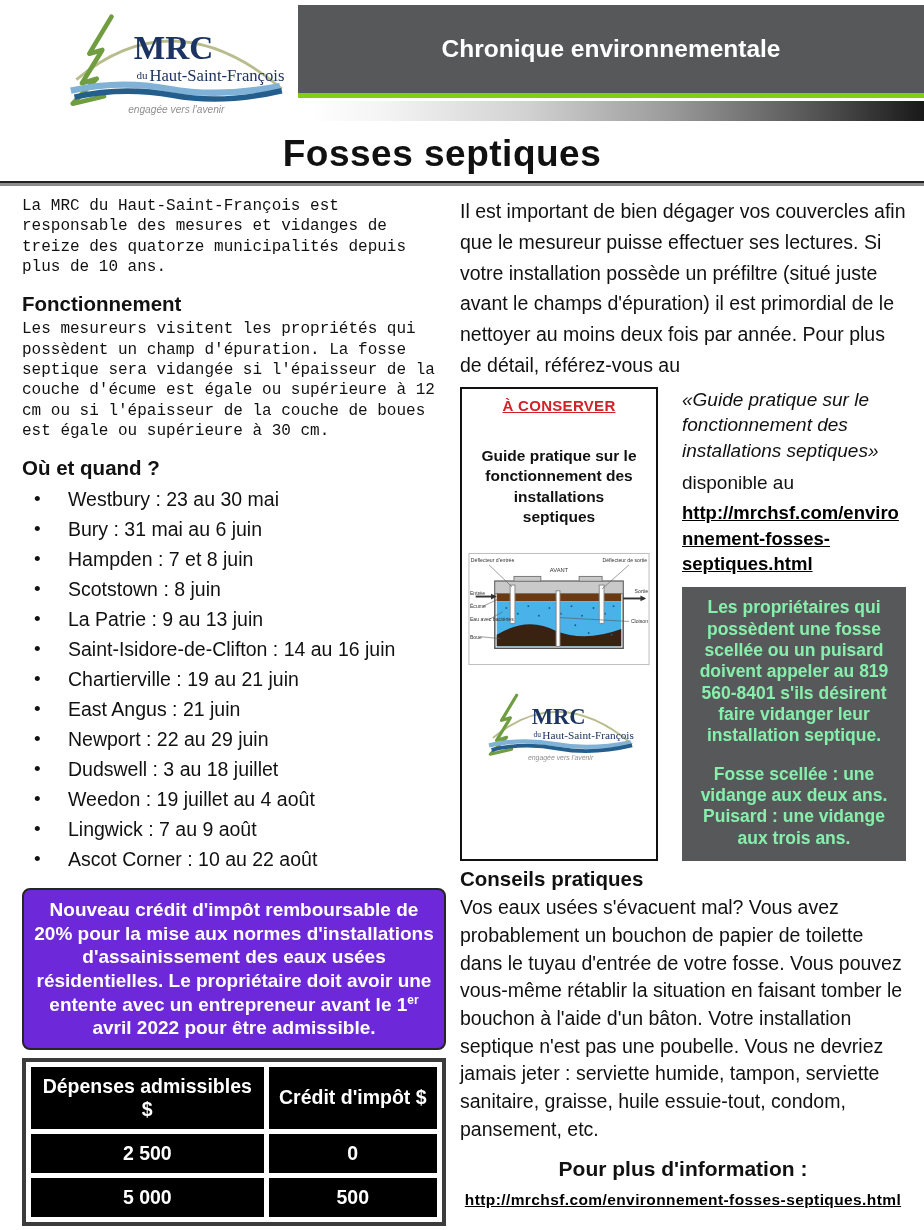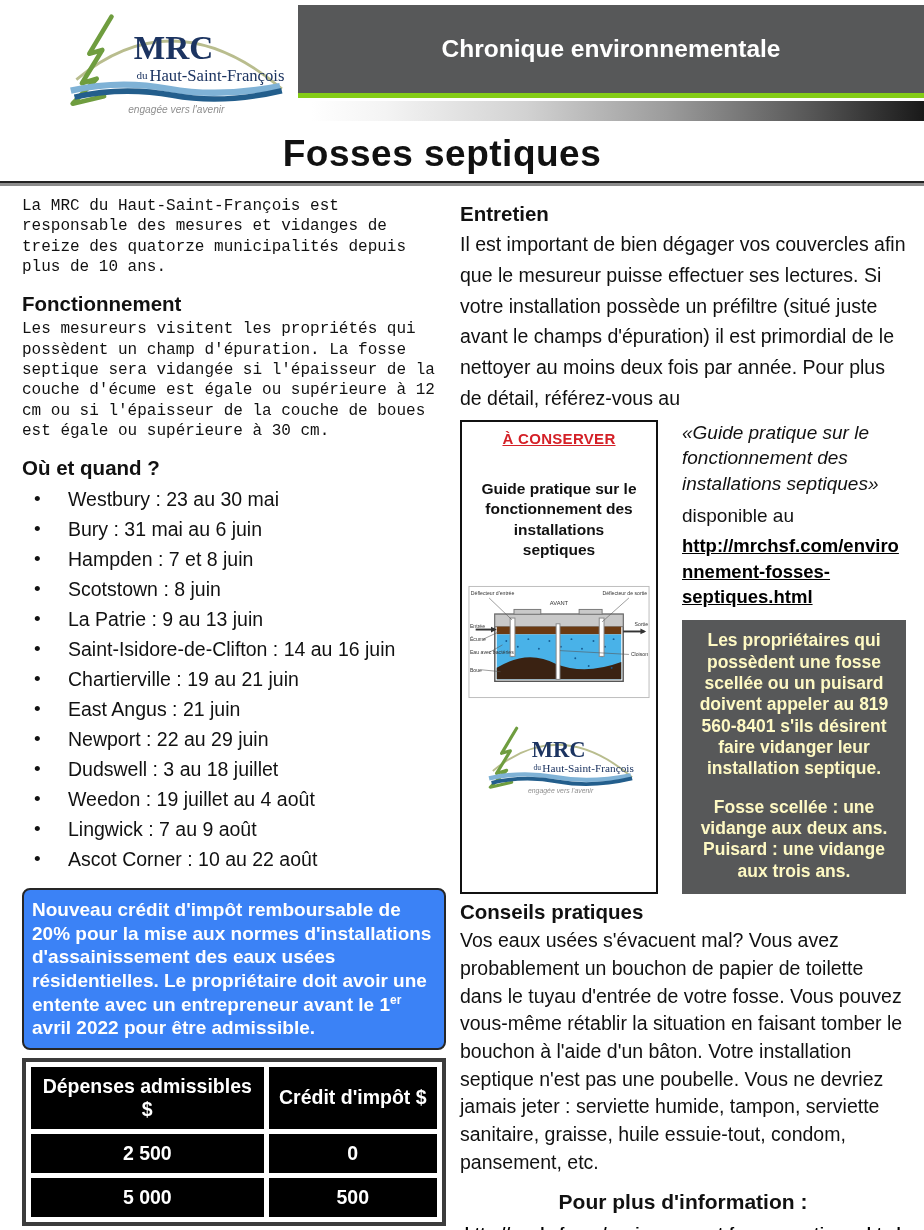--- a/index.html
+++ b/index.html
@@ -35,22 +35,22 @@
   .body-p { font-size: 16px; line-height: 1.27; margin-bottom: 15px; font-family: Liberation Mono, monospace; }
   h2.sec { font-size: 20.5px; font-weight: bold; margin: 6px 0 3px; }
 
   
   .schedule { list-style: none; margin: 4px 0 14px; }
   .schedule li { display: flex; font-size: 19.5px; line-height: 1.54; }
   .schedule .bullet { width: 46px; flex: none; padding-left: 12px; font-size: 19px; }
 
   
   .credit-box {
-    background: #3b82f6; border: 2px solid #262626; border-radius: 8px;
-    color: #fff; font-weight: bold; text-align: left;
+    background: #6d28d9; border: 2px solid #262626; border-radius: 8px;
+    color: #fff; font-weight: bold; text-align: center;
     font-size: 19px; line-height: 1.24; padding: 8px 8px; margin: 4px 0 8px;
   }
   .credit-box sup { font-size: 12px; }
 
   
   table.credit-table {
     width: 100%; border-collapse: separate; border-spacing: 5px;
     background: #fff; border: 4px solid #3c3c3c;
   }
   .credit-table th, .credit-table td {
@@ -72,21 +72,21 @@
   .mini-logo { display: block; margin: 22px auto 4px; }
 
   .right-stack { flex: 1; min-width: 0; }
   .quote { font-style: italic; font-size: 19px; line-height: 1.35; margin-bottom: 8px; }
   .disp { font-size: 19px; margin-bottom: 6px; }
   .side-link {
     display: block; font-weight: bold; font-size: 18.5px; line-height: 1.4;
     color: #000; text-decoration: underline; overflow-wrap: anywhere; margin-bottom: 10px;
   }
   .gray-box {
-    background: #575859; color: #fef9c3; font-weight: bold; text-align: center;
+    background: #575859; color: #86efac; font-weight: bold; text-align: center;
     font-size: 17.5px; line-height: 1.22; padding: 10px 8px 12px;
   }
   .gray-box p + p { margin-top: 17px; }
 
   .conseils-h { margin-top: 12px; }
   .conseils-body { font-size: 19.5px; line-height: 1.42; }
 
   .info-footer { text-align: center; margin-top: 14px; }
   .info-title { font-size: 21px; font-weight: bold; margin-bottom: 10px; }
   .info-url { font-size: 15.5px; font-weight: bold; color: #000; text-decoration: underline; letter-spacing: 0.4px; display: inline-block; margin-bottom: 8px; }
@@ -203,21 +203,20 @@
           <tr>
             <td>5 000</td>
             <td>500</td>
           </tr>
 
         </tbody>
       </table>
     </div>
 
     <div class="col-right">
-      <h2 class="sec">Entretien</h2>
       <p class="entretien-body">Il est important de bien dégager vos couvercles afin que le mesureur puisse effectuer ses lectures. Si votre installation possède un préfiltre (situé juste avant le champs d'épuration) il est primordial de le nettoyer au moins deux fois par année. Pour plus de détail, référez-vous au</p>
 
       <div class="wrap-row">
 
         <div class="conserver-box">
           <div class="conserver-title">À CONSERVER</div>
           <div class="guide-title">Guide pratique sur le fonctionnement des installations septiques</div>
 
           <svg class="diagram" width="182" height="114" viewBox="0 0 190 118">
             <rect x="1" y="1" width="188" height="116" fill="#fff" stroke="#bbb" stroke-width="1"></rect>

